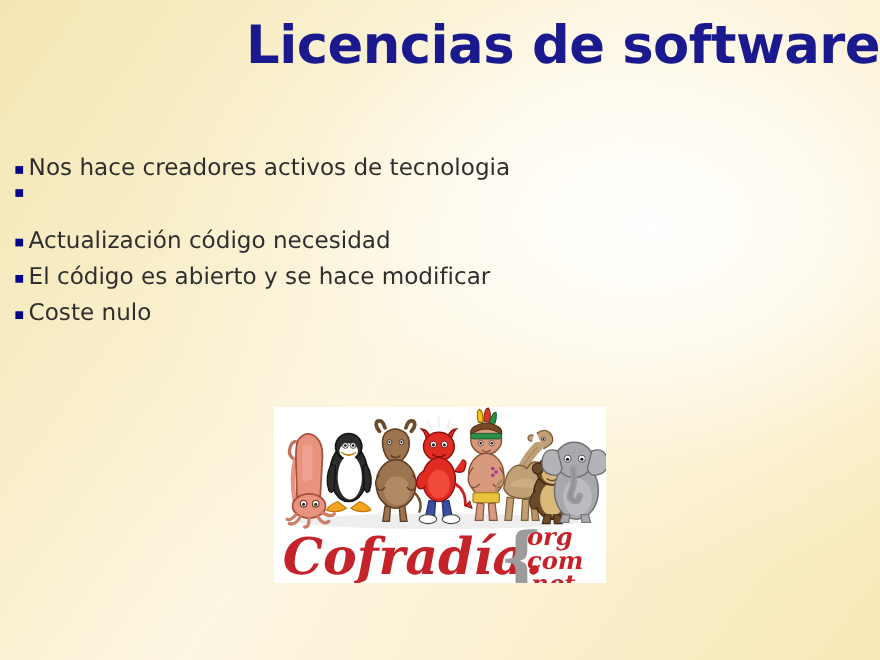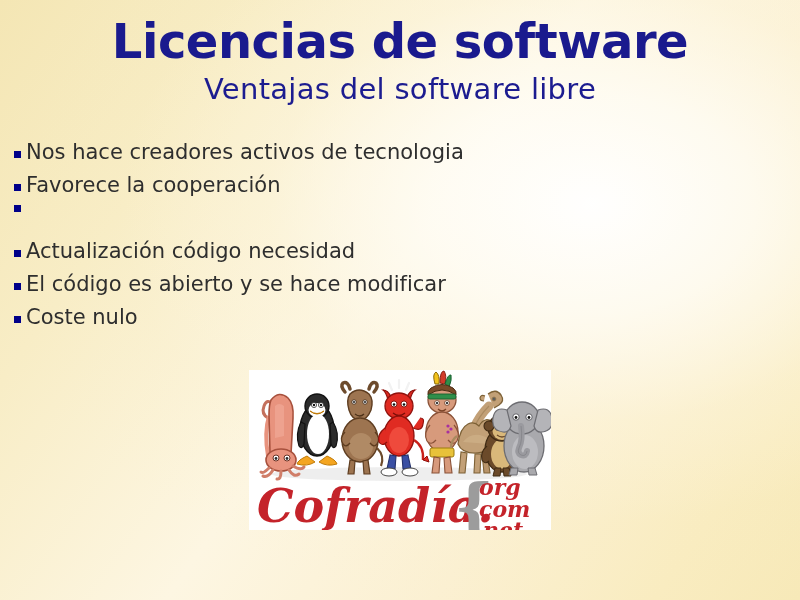--- a/index.html
+++ b/index.html
@@ -46,20 +46,21 @@
     text-align: center;
   }
   #slide-title {
     font-family: "DejaVu Sans", sans-serif;
     font-size: 48px;
     line-height: 54px;
     font-weight: bold;
     letter-spacing: -0.5px;
     color: #1a1a8e;
     white-space: nowrap;
+    text-align: right;
   }
   #slide-subtitle {
     margin-top: 4px;
     font-family: "DejaVu Sans", sans-serif;
     font-size: 29px;
     line-height: 34px;
     font-weight: normal;
     letter-spacing: 0.3px;
     color: #1c1c90;
     white-space: nowrap;
@@ -110,34 +111,29 @@
     height: 172px;
   }
 </style>
 </head>
 <body>
 
 <div id="slide">
 
   <div id="title-block">
     <div id="slide-title">Licencias de software</div>
-    <div id="slide-subtitle">Ventajas del software libre</div>
   </div>
 
   <div id="bullet-list">
 
     <div class="bullet-row">
       <span class="bullet-marker"></span>
       <span class="bullet-text">Nos hace creadores activos de tecnologia</span>
     </div>
 
-    <div class="bullet-row">
-      <span class="bullet-marker"></span>
-      <span class="bullet-text">Favorece la cooperación</span>
-    </div>
 
     <div class="bullet-row">
       <span class="bullet-marker"></span>
     </div>
 
     <div class="bullet-row">
       <span class="bullet-marker"></span>
       <span class="bullet-text">Actualización código necesidad</span>
     </div>
 

